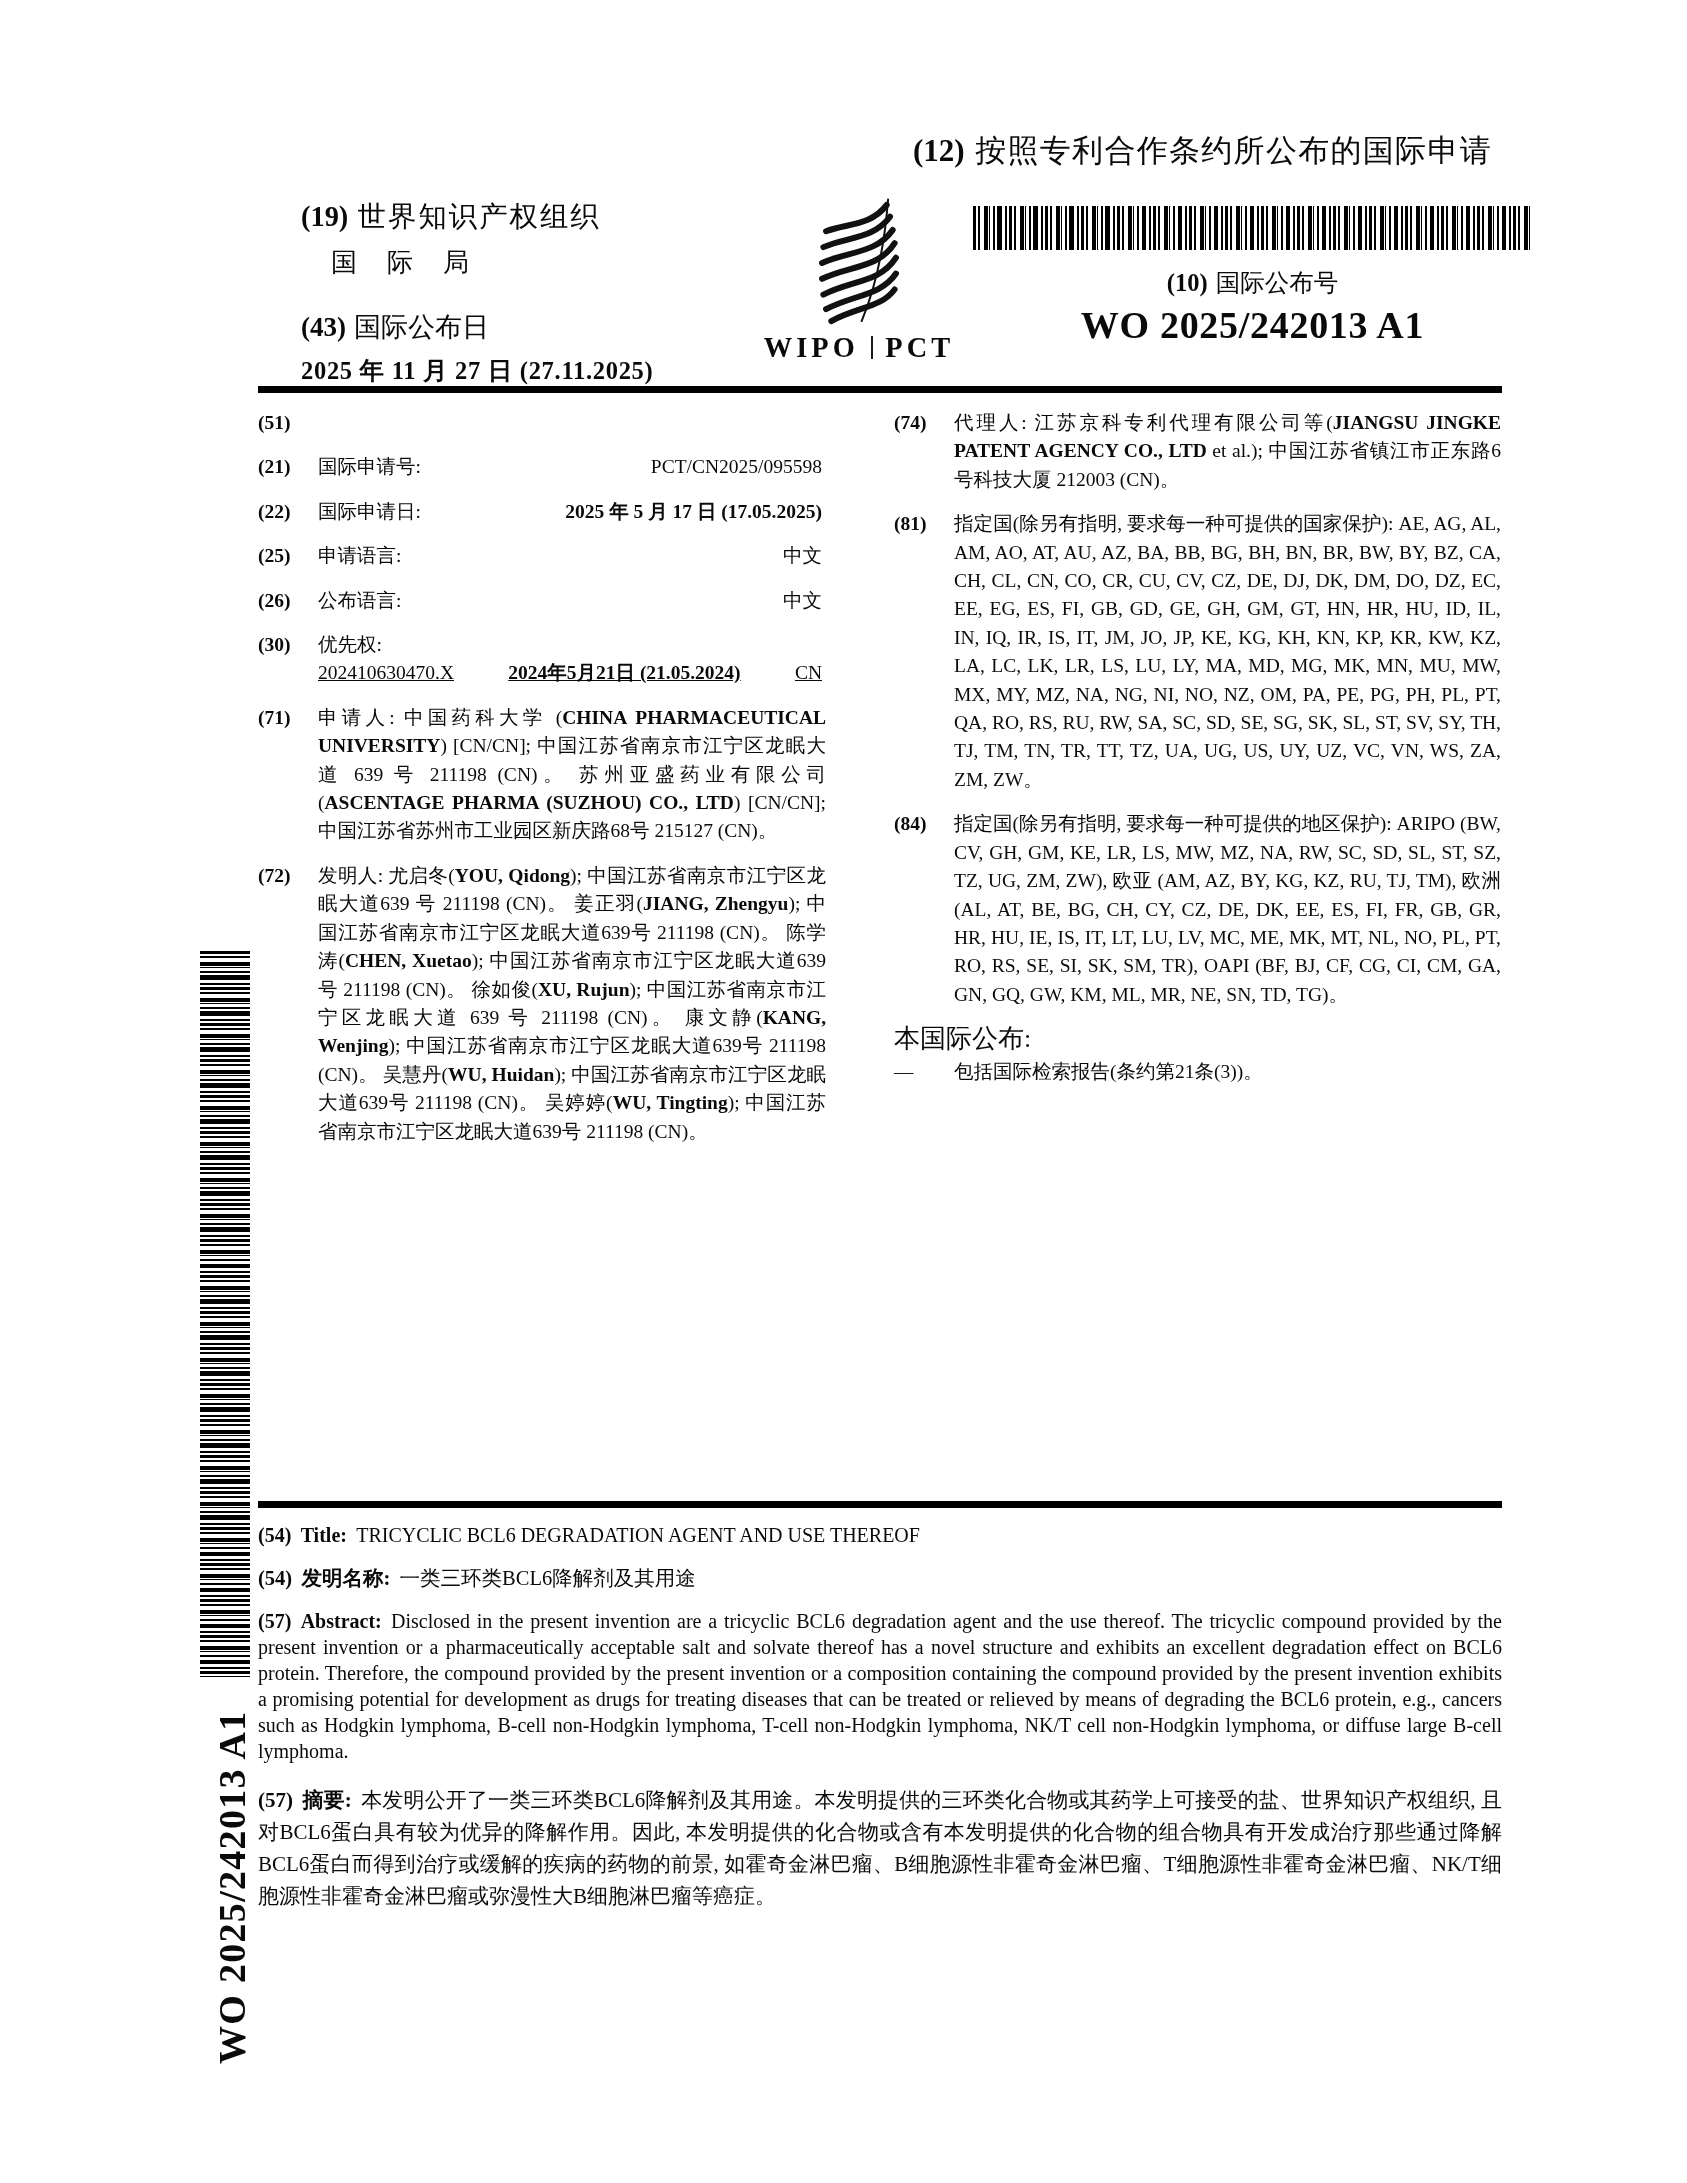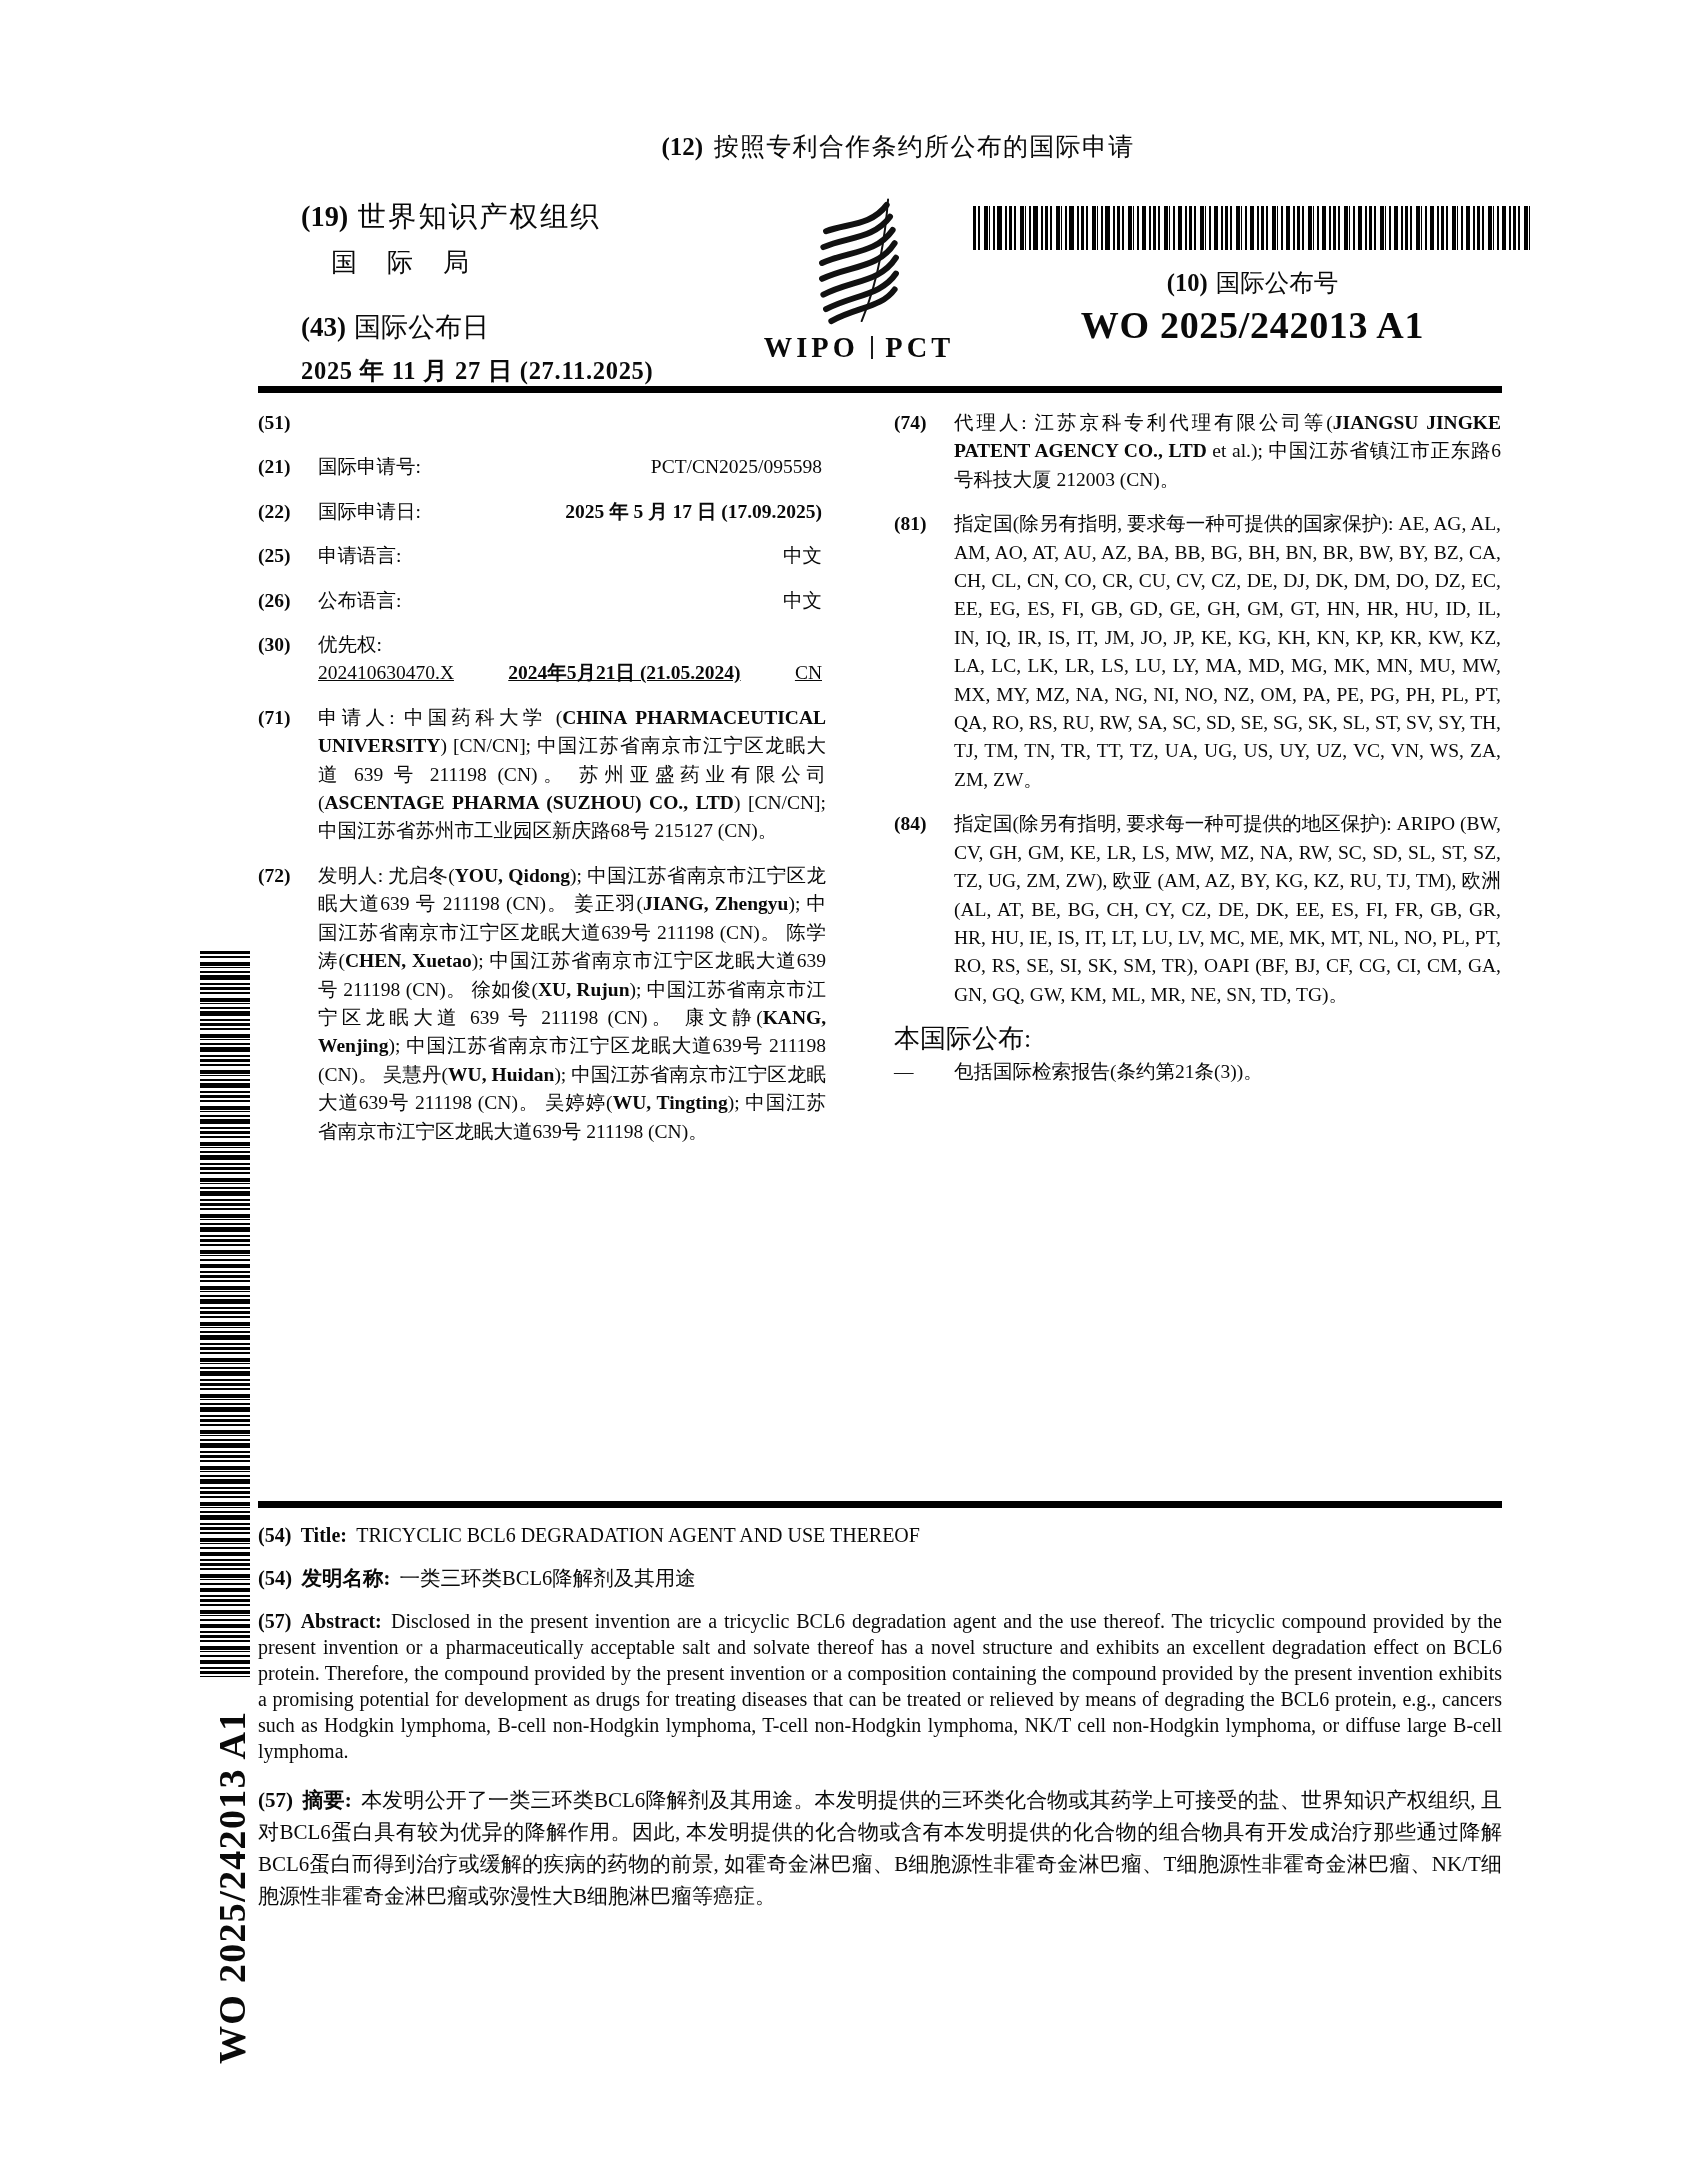--- a/index.html
+++ b/index.html
@@ -5,21 +5,21 @@
   html,body{margin:0;padding:0;background:#e8e8e8;}
   .page{
     position:relative;width:1687px;height:2183px;background:#ffffff;
     font-family:"Liberation Serif","DejaVu Serif",serif;color:#0a0a0a;
     overflow:hidden;
   }
   .b{font-weight:bold;}
   .i{font-style:italic;}
 
   
-  .h-title{position:absolute;left:276px;top:130px;width:1244px;text-align:center;font-size:25px;letter-spacing:1.3px;}
+  .h-title{position:absolute;left:248px;top:130px;width:1244px;text-align:right;font-size:31px;letter-spacing:1.3px;}
   .h-title .num{font-weight:bold;margin-right:10.6px;letter-spacing:0;}
 
   .h-left{position:absolute;left:301px;top:198px;width:457px;}
   .h-left .l19{font-size:28.4px;letter-spacing:2px;}
   .h-left .l19 .num{font-weight:bold;margin-right:9.3px;letter-spacing:0;}
   .h-left .bureau{font-size:26px;letter-spacing:30px;padding-left:30px;margin-top:9px;}
   .h-left .l43{font-size:27px;margin-top:29px;}
   .h-left .l43 .num{font-weight:bold;margin-right:8px;}
   .h-left .pubdate{font-size:24.5px;font-weight:bold;margin-top:9.3px;letter-spacing:0.7px;}
 
@@ -145,21 +145,21 @@
       <div class="fbody kv">
         <span>国际申请号:</span>
         <span>PCT/CN2025/095598</span>
       </div>
     </div>
 
     <div class="field">
       <div class="fnum">(22)</div>
       <div class="fbody kv">
         <span>国际申请日:</span>
-        <span class="val-bold">2025 年 5 月 17 日 (17.09.2025)</span>
+        <span class="val-bold">2025 年 5 月 17 日 (17.05.2025)</span>
       </div>
     </div>
 
     <div class="field">
       <div class="fnum">(25)</div>
       <div class="fbody kv">
         <span>申请语言:</span>
         <span>中文</span>
       </div>
     </div>

